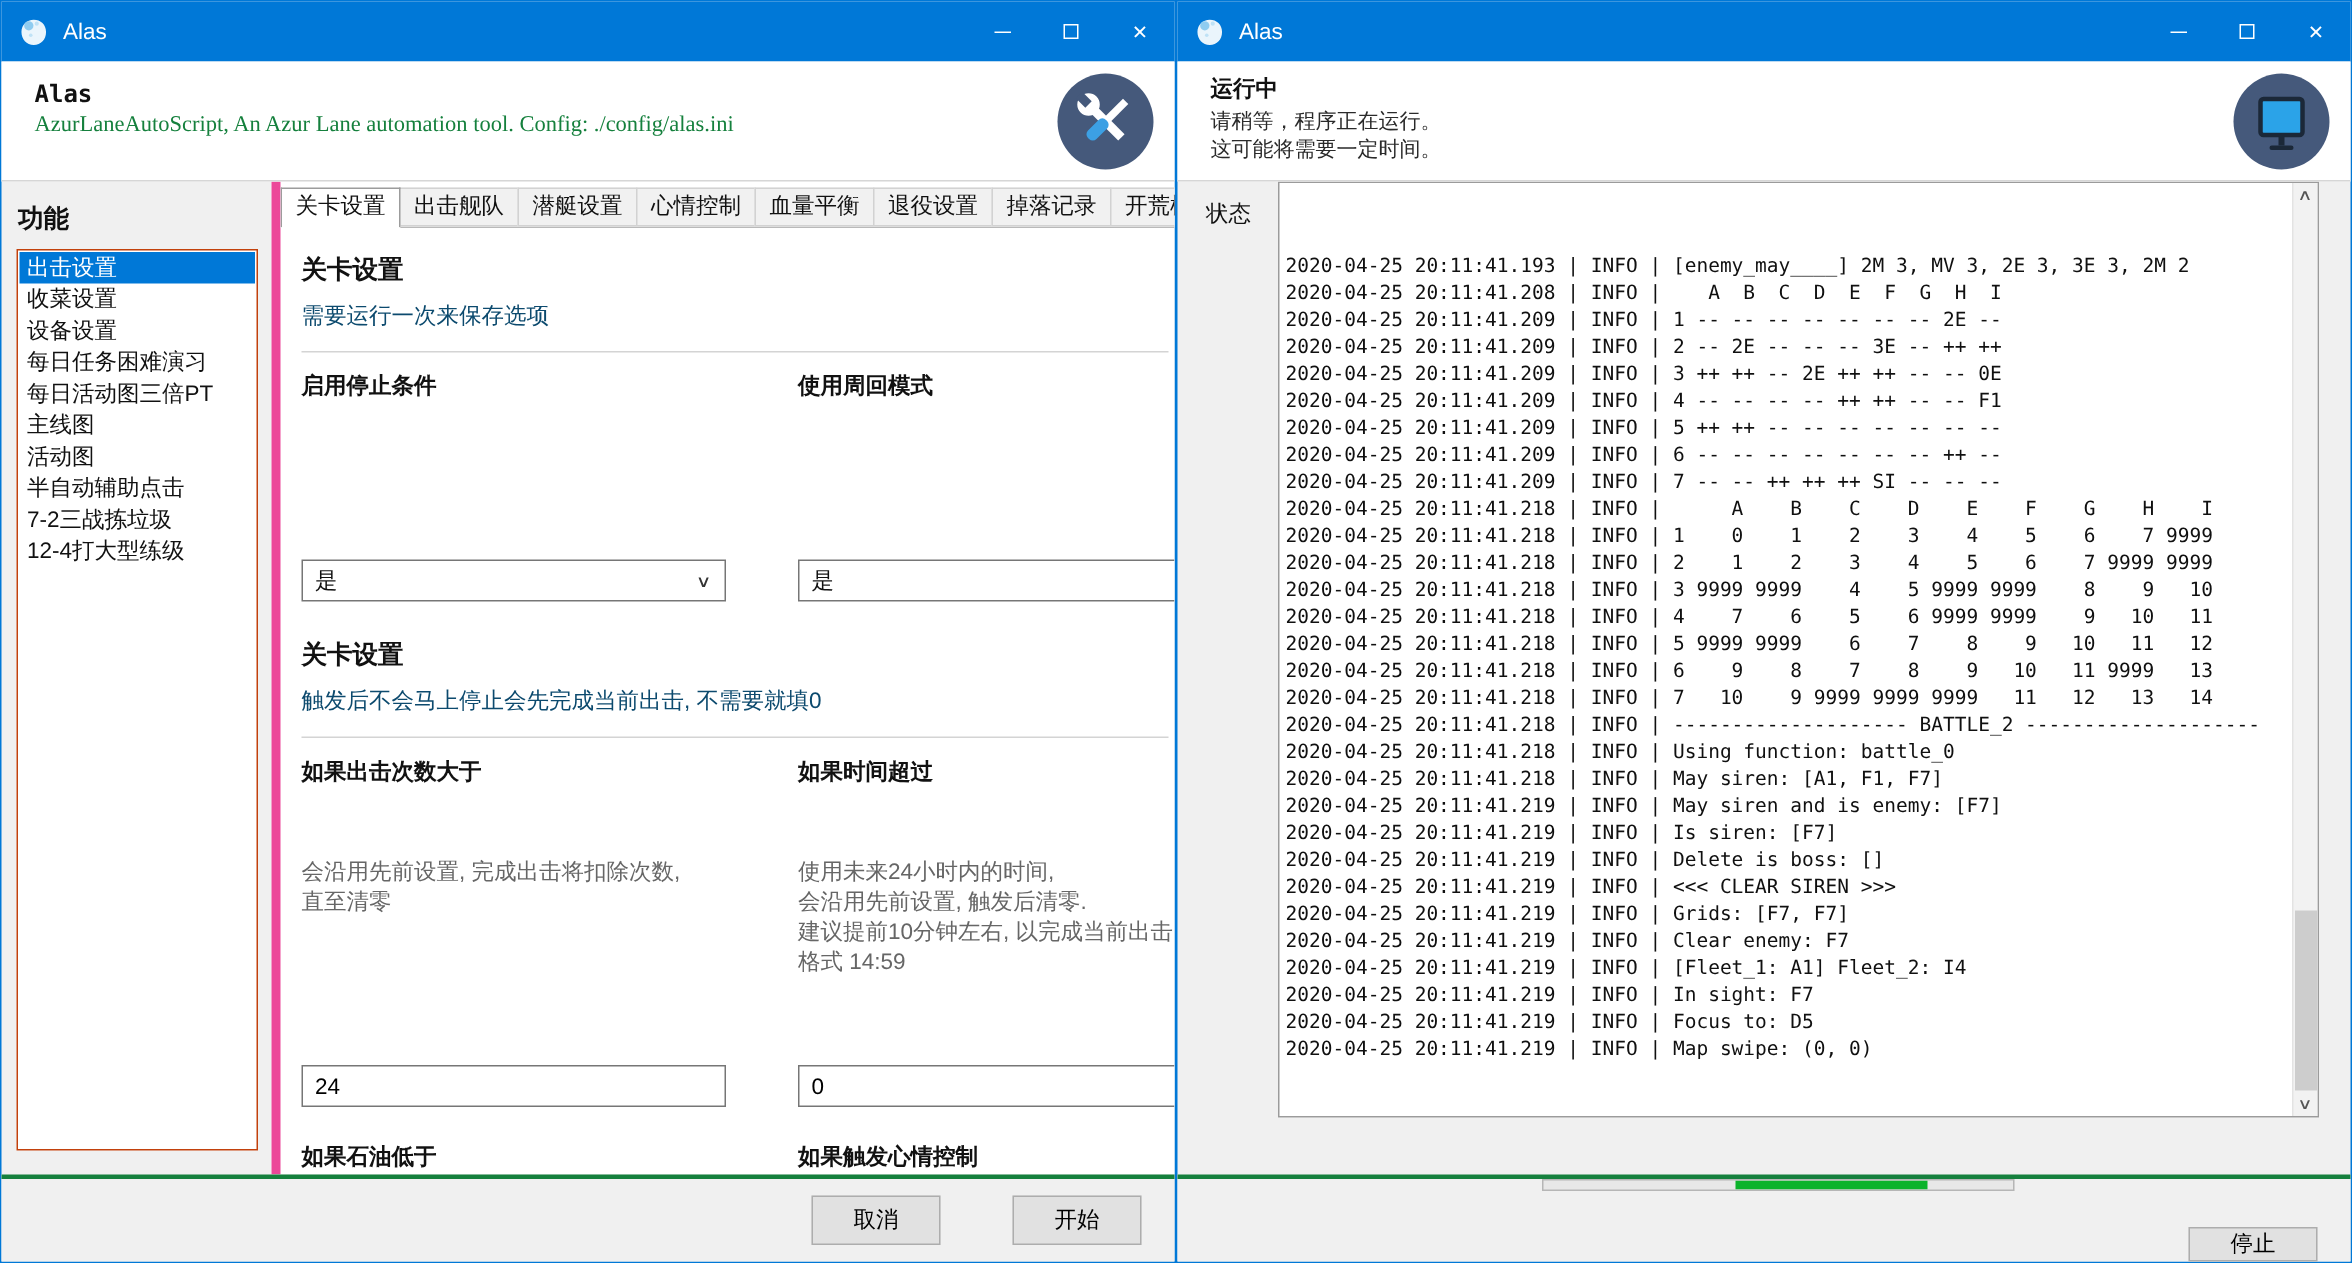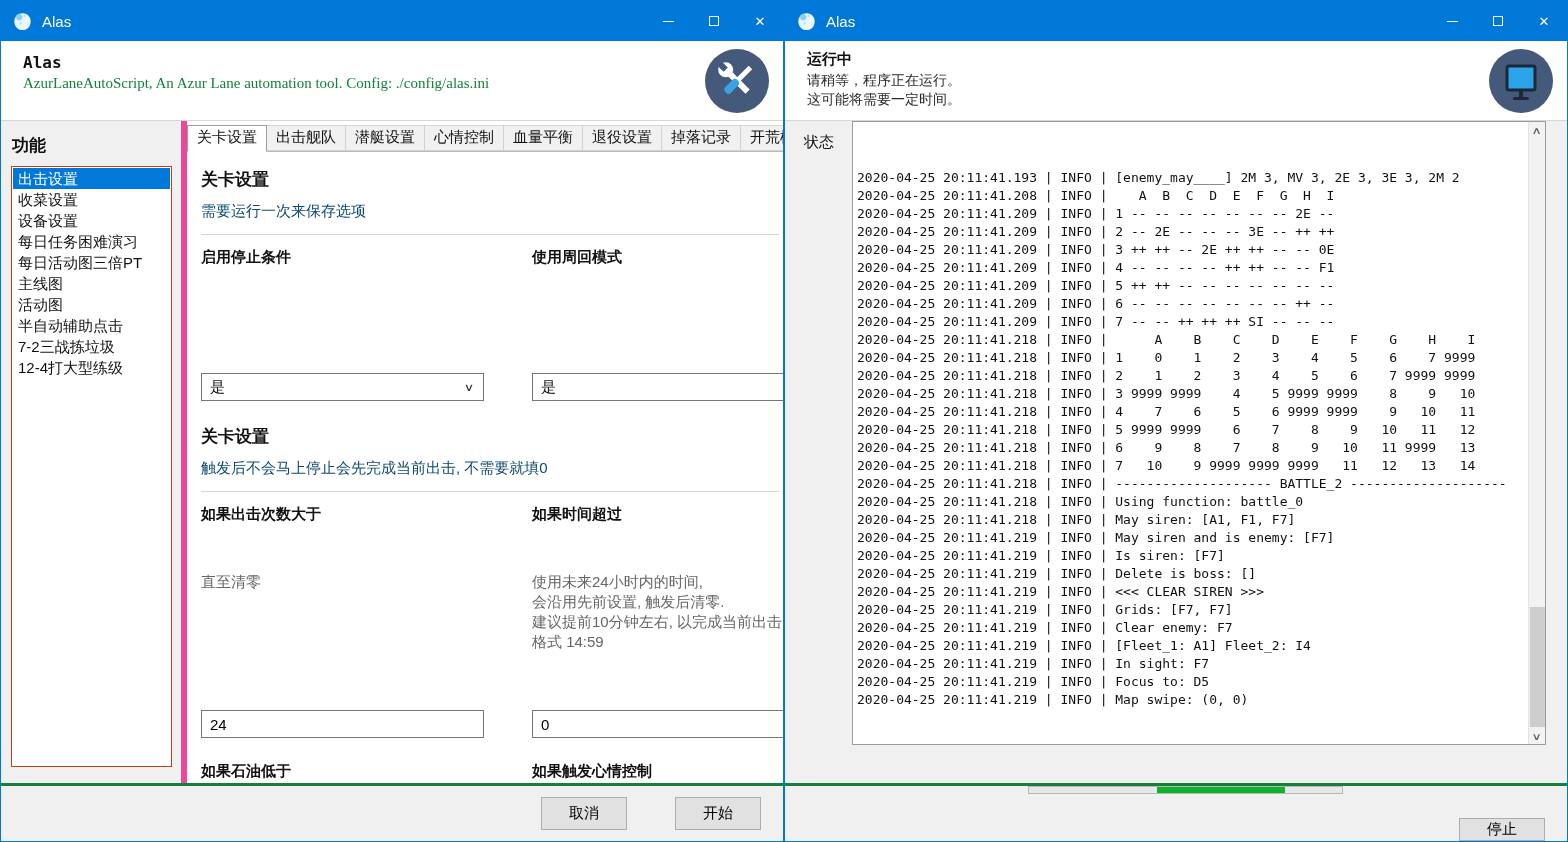--- a/index.html
+++ b/index.html
@@ -233,20 +233,21 @@
             <div class="form-title">关卡设置</div>
             <div class="form-sub">触发后不会马上停止会先完成当前出击, 不需要就填0</div>
           </div>
           <hr>
 
           <div class="sec">
             <div class="f-label">如果出击次数大于</div>
             <div class="f-label">如果时间超过</div>
             <div class="f-desc">
 
+            <div class="desc-line">会沿用先前设置, 完成出击将扣除次数,</div>
                 <div class="desc-line">直至清零</div>
               </div>
             <div class="f-desc">
 
             <div class="desc-line">使用未来24小时内的时间,</div>
                 <div class="desc-line">会沿用先前设置, 触发后清零.</div>
                 <div class="desc-line">建议提前10分钟左右, 以完成当前出击.</div>
                 <div class="desc-line">格式 14:59</div>
               </div>
             <input class="f-input" value="24" style="">

